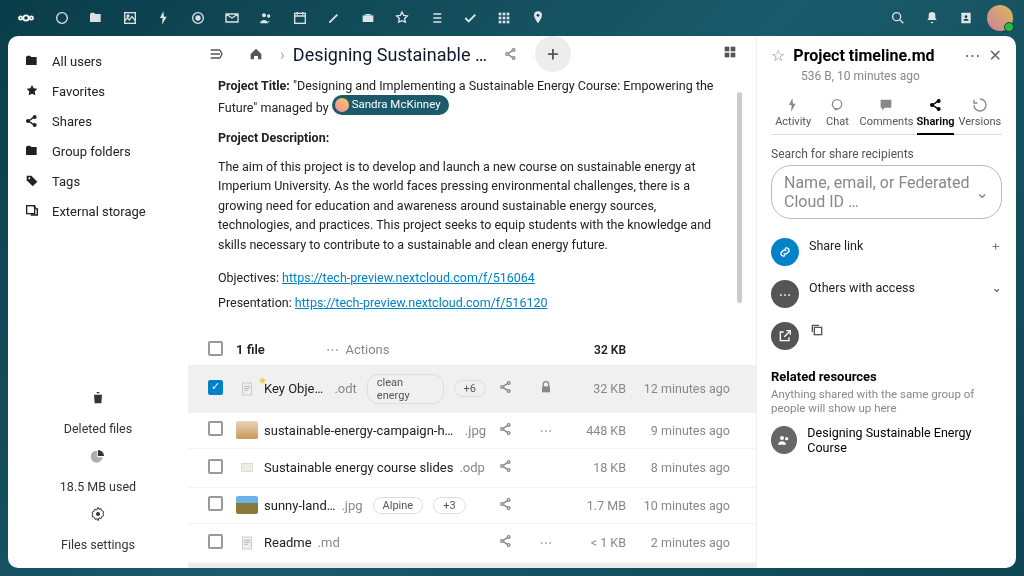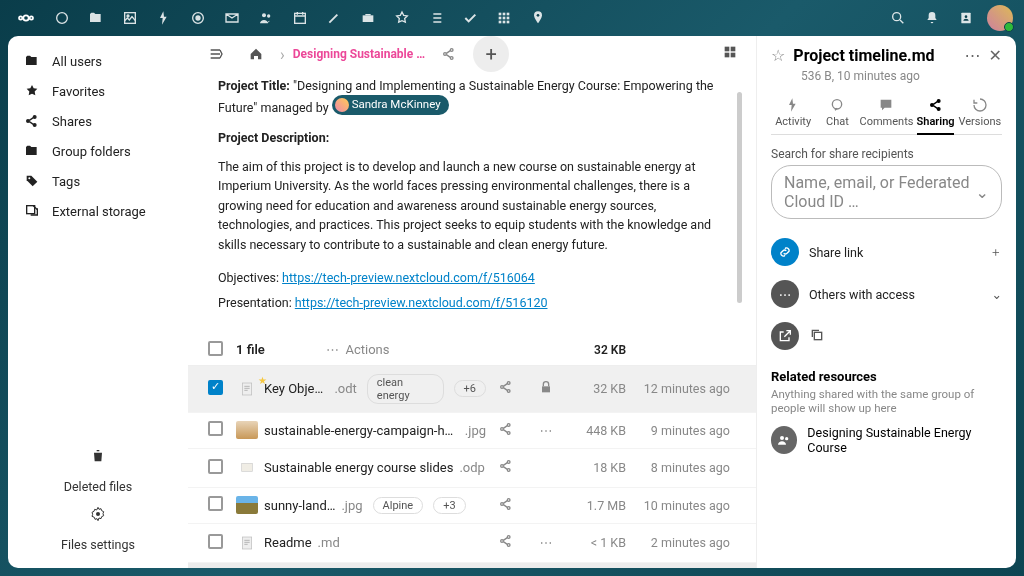--- a/index.html
+++ b/index.html
@@ -16,21 +16,21 @@
 
 .sidebar { width:180px; background:#fff; border-radius:10px 0 0 10px; padding:10px 0; display:flex; flex-direction:column; }
 .nav-item { display:flex; align-items:center; gap:12px; padding:7px 16px; font-size:13px; color:#222; cursor:pointer; }
 .nav-item .icon { width:16px; display:flex; align-items:center; justify-content:center; color:#222; }
 .nav-spacer { flex:1; }
 .nav-footer { padding:6px 16px; font-size:12.5px; color:#333; display:flex; align-items:center; gap:12px;flex-direction:column; }
 
 .content { flex:1; background:#fff; display:flex; flex-direction:column; overflow:hidden; position:relative; }
 .breadcrumb-bar { height:48px; display:flex; align-items:center; padding:0 12px; gap:8px; }
 .crumb-icon { width:32px; height:32px; display:flex; align-items:center; justify-content:center; color:#555; cursor:pointer; }
-.crumb-text { color:#ec4899; font-size:12px; font-weight:700; }
+.crumb-text { color:#0f172a; font-size:18px; font-weight:400; }
 .crumb-btn { width:36px; height:36px; display:flex; align-items:center; justify-content:center; background:#ededed; border-radius:50%; cursor:pointer; color:#555; font-size:20px; }
 .view-toggle { margin-left:auto; color:#555; cursor:pointer; padding:6px; }
 
 .readme-box { margin:0 20px 12px 20px; padding:4px 10px 10px 10px; font-size:12.5px; color:#222; line-height:1.55; position:relative; }
 .readme-box::after { content:''; position:absolute; right:-6px; top:20px; bottom:20px; width:5px; background:#ccc; border-radius:3px; }
 .readme-box a { color:#0082c9; text-decoration:underline; }
 .mention { background:#1a5a6a; color:#fff; padding:1px 8px 1px 3px; border-radius:10px; font-size:11.5px; display:inline-flex; align-items:center; gap:3px; }
 .mention::before { content:''; width:14px; height:14px; border-radius:50%; background:linear-gradient(45deg,#e8a,#fc5); display:inline-block; }
 
 .list-header { display:flex; align-items:center; padding:6px 20px; font-size:13px; font-weight:600; color:#222; border-bottom:1px solid #eee; }
@@ -57,21 +57,21 @@
 .details-title { font-size:16px; font-weight:700; flex:1; }
 .details-close { cursor:pointer; color:#666; }
 .details-sub { font-size:12px; color:#888; margin:4px 0 10px 30px; }
 .tab-row { display:flex; border-bottom:1px solid #ddd; margin-bottom:12px; }
 .dtab { flex:1; text-align:center; font-size:11px; color:#555; padding:4px 0 6px; cursor:pointer; position:relative; }
 .dtab svg { display:block; margin:0 auto 2px; }
 .dtab.active { font-weight:600; color:#000; }
 .dtab.active::after { content:''; position:absolute; bottom:-1px; left:4px; right:4px; height:2px; background:#000; }
 .search-label { font-size:12px; color:#555; margin-bottom:4px; }
 .search-box { border:1px solid #bbb; border-radius:20px; padding:7px 12px; font-size:16px; color:#888; display:flex; align-items:center; justify-content:space-between; margin-bottom:12px; }
-.share-item { display:flex; align-items:center; gap:10px; padding:7px 0; font-size:12.5px; color:#222; }
+.share-item { display:flex; align-items:flex-start; gap:10px; padding:7px 0; font-size:12.5px; color:#222; }
 .share-ico { width:28px; height:28px; border-radius:50%; background:#555; color:#fff; display:flex; align-items:center; justify-content:center; flex-shrink:0; }
 .share-ico.accent { background:#0082c9; }
 .share-text { flex:1; }
 .share-sub { font-size:11px; color:#888; }
 .share-action { color:#555; cursor:pointer; }
 .section-h { font-size:13px; font-weight:700; margin-top:12px; }
 .section-sub { font-size:11.5px; color:#888; margin:3px 0 10px; }
 .related-item { display:flex; align-items:center; gap:10px; font-size:12.5px; }
 .related-ico { width:28px; height:28px; border-radius:50%; background:#666; color:#fff; display:flex; align-items:center; justify-content:center; }
 
@@ -259,20 +259,27 @@
           </svg>
         </span>
         <span>External storage</span>
       </div>
     <div class="nav-spacer"></div>
     <div class="nav-footer">
         <span class="icon"><svg viewBox="0 0 24 24" fill="currentColor">
             <path d="M6 7h12l-1 13H7zM4 5h16M10 3h4v2h-4z"></path>
           </svg></span>
         <span>Deleted files</span>
+      </div>
+    <div class="nav-footer">
+        <span class="icon"><svg viewBox="0 0 24 24" fill="currentColor">
+            <path d="M12 3a9 9 0 019 9h-9z"></path>
+            <path d="M11 4a9 9 0 108 10H11z" opacity="0.4"></path>
+          </svg></span>
+        <span>18.5 MB used</span>
       </div>
     <div class="nav-footer">
         <span class="icon"><svg viewBox="0 0 24 24" fill="currentColor">
             <circle cx="12" cy="12" r="3"></circle>
             <path d="M12 2l1.5 3 3-1 1 3 3 1.5-1 3 1 3-3 1.5-1 3-3-1L12 22l-1.5-3-3 1-1-3L3 15.5l1-3-1-3L6 8l1-3 3 1z" fill="none" stroke="currentColor" stroke-width="1.5"></path>
           </svg></span>
         <span>Files settings</span>
       </div>
   </div>
 

